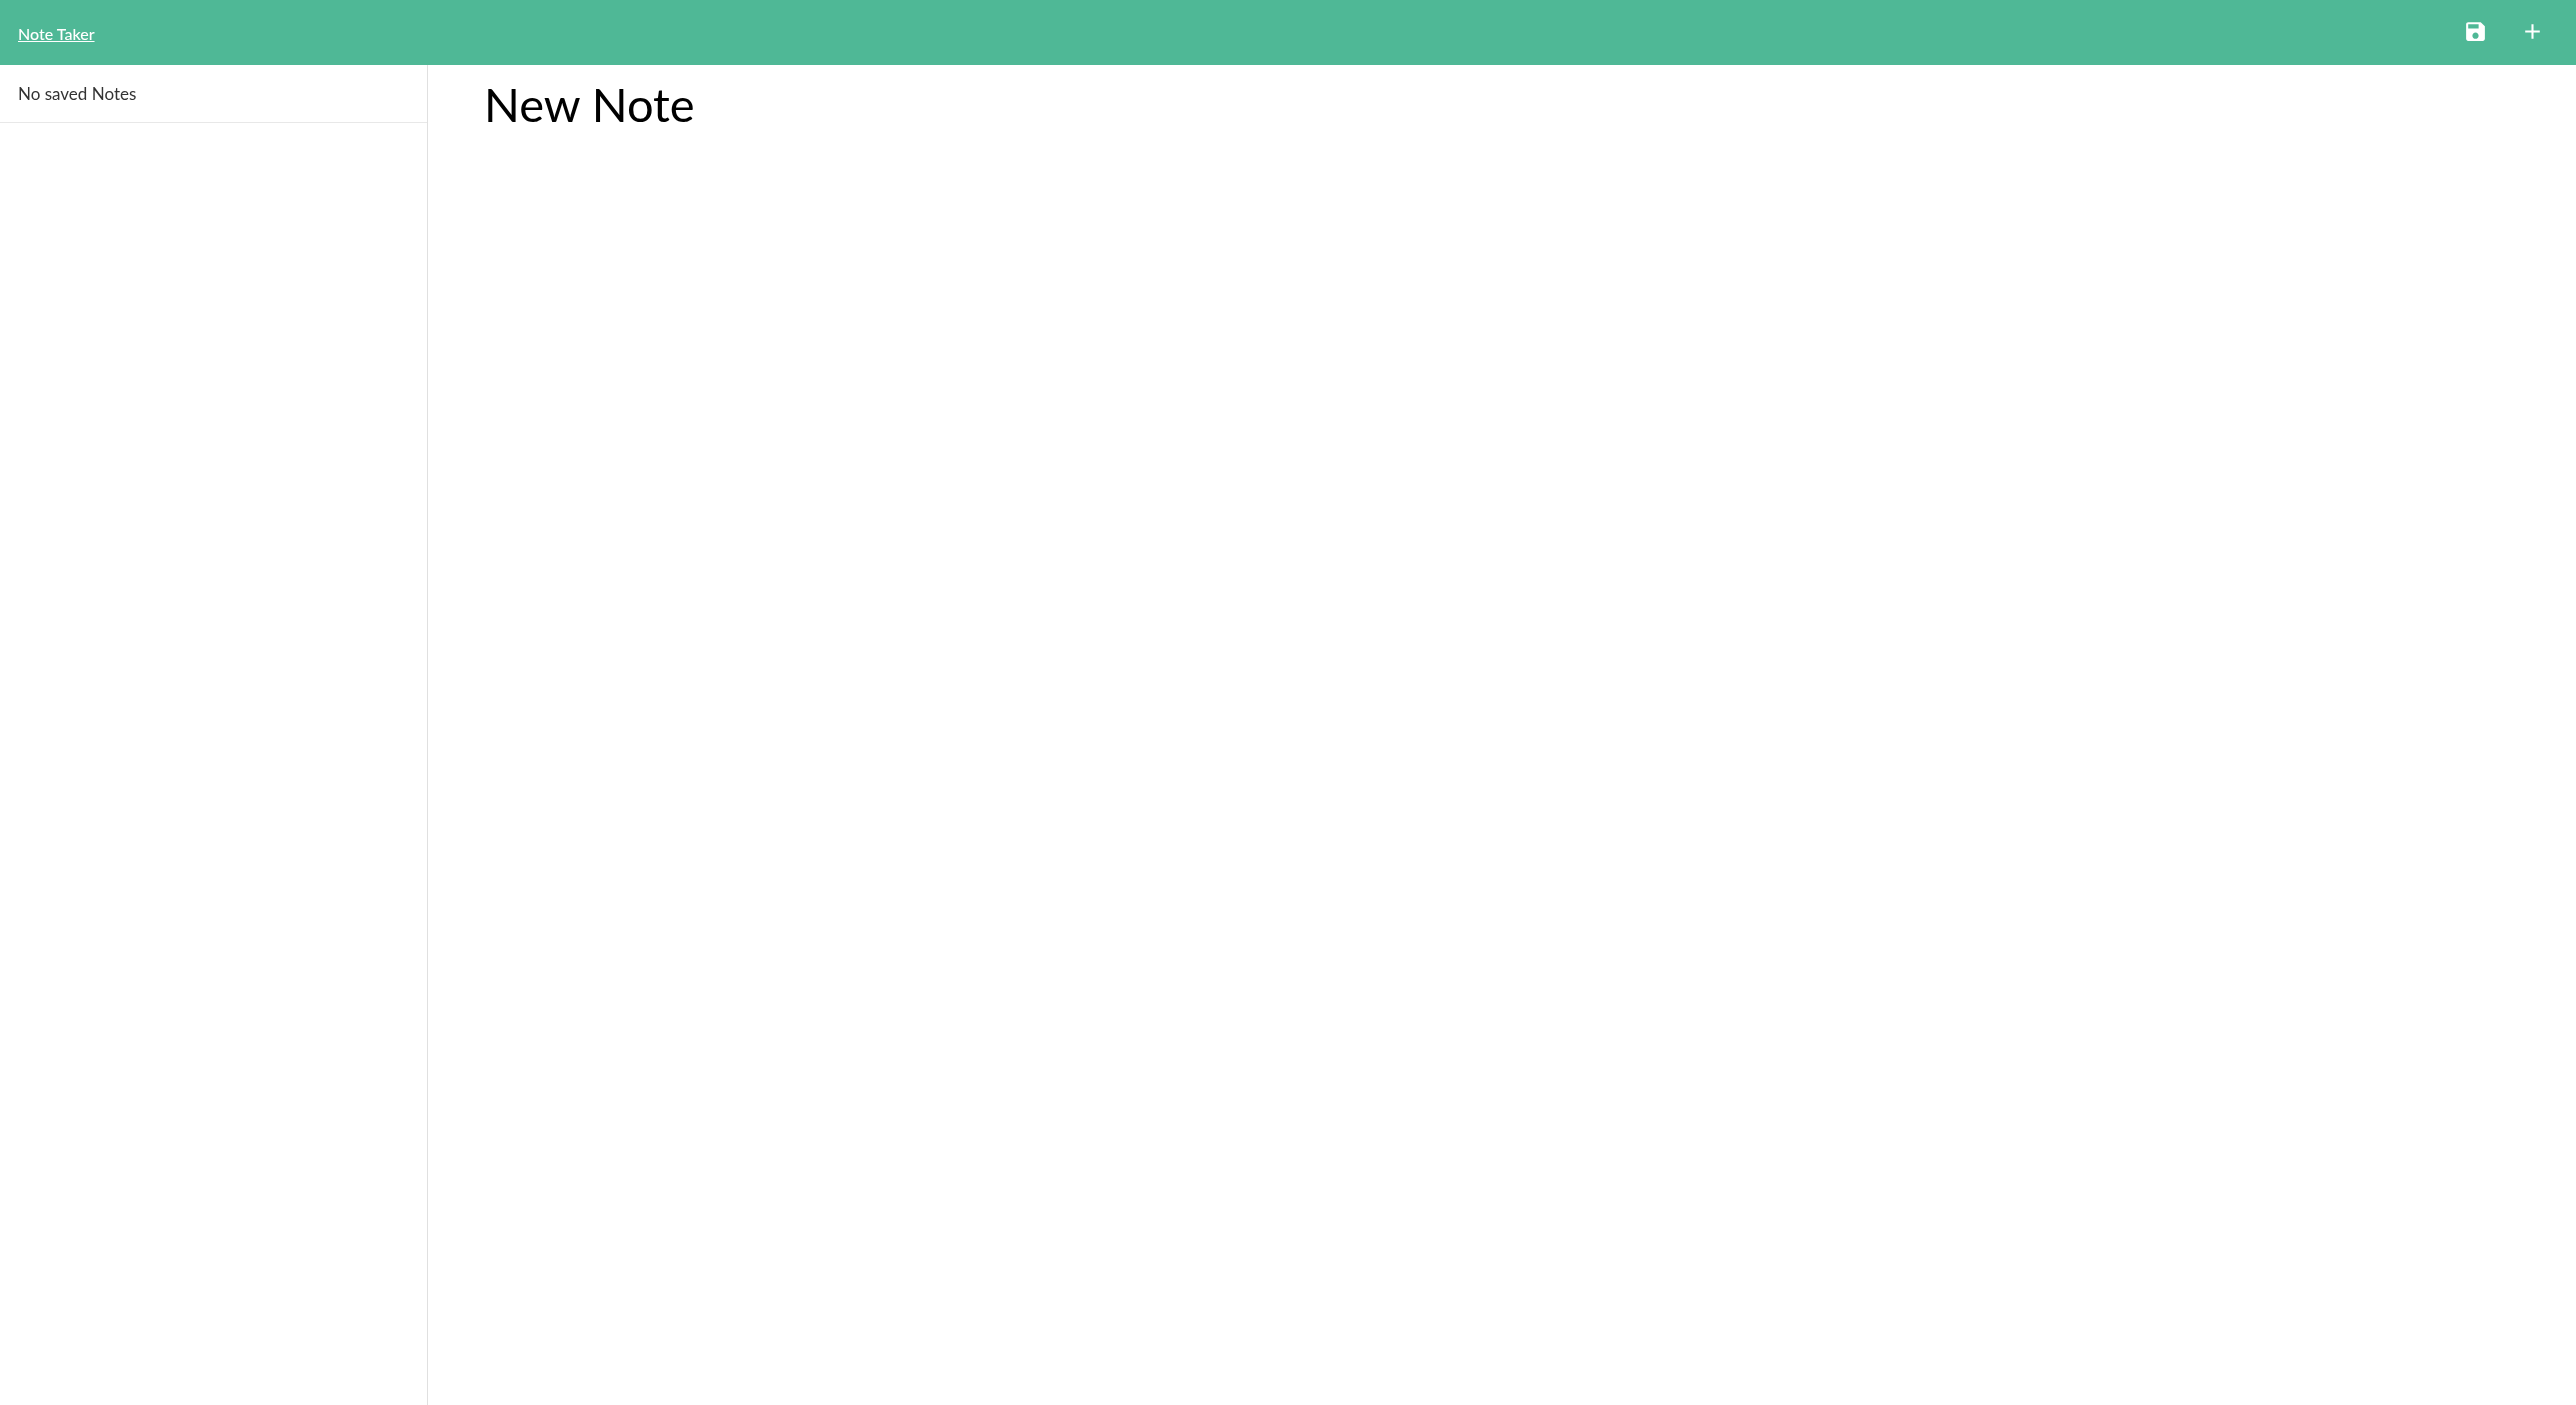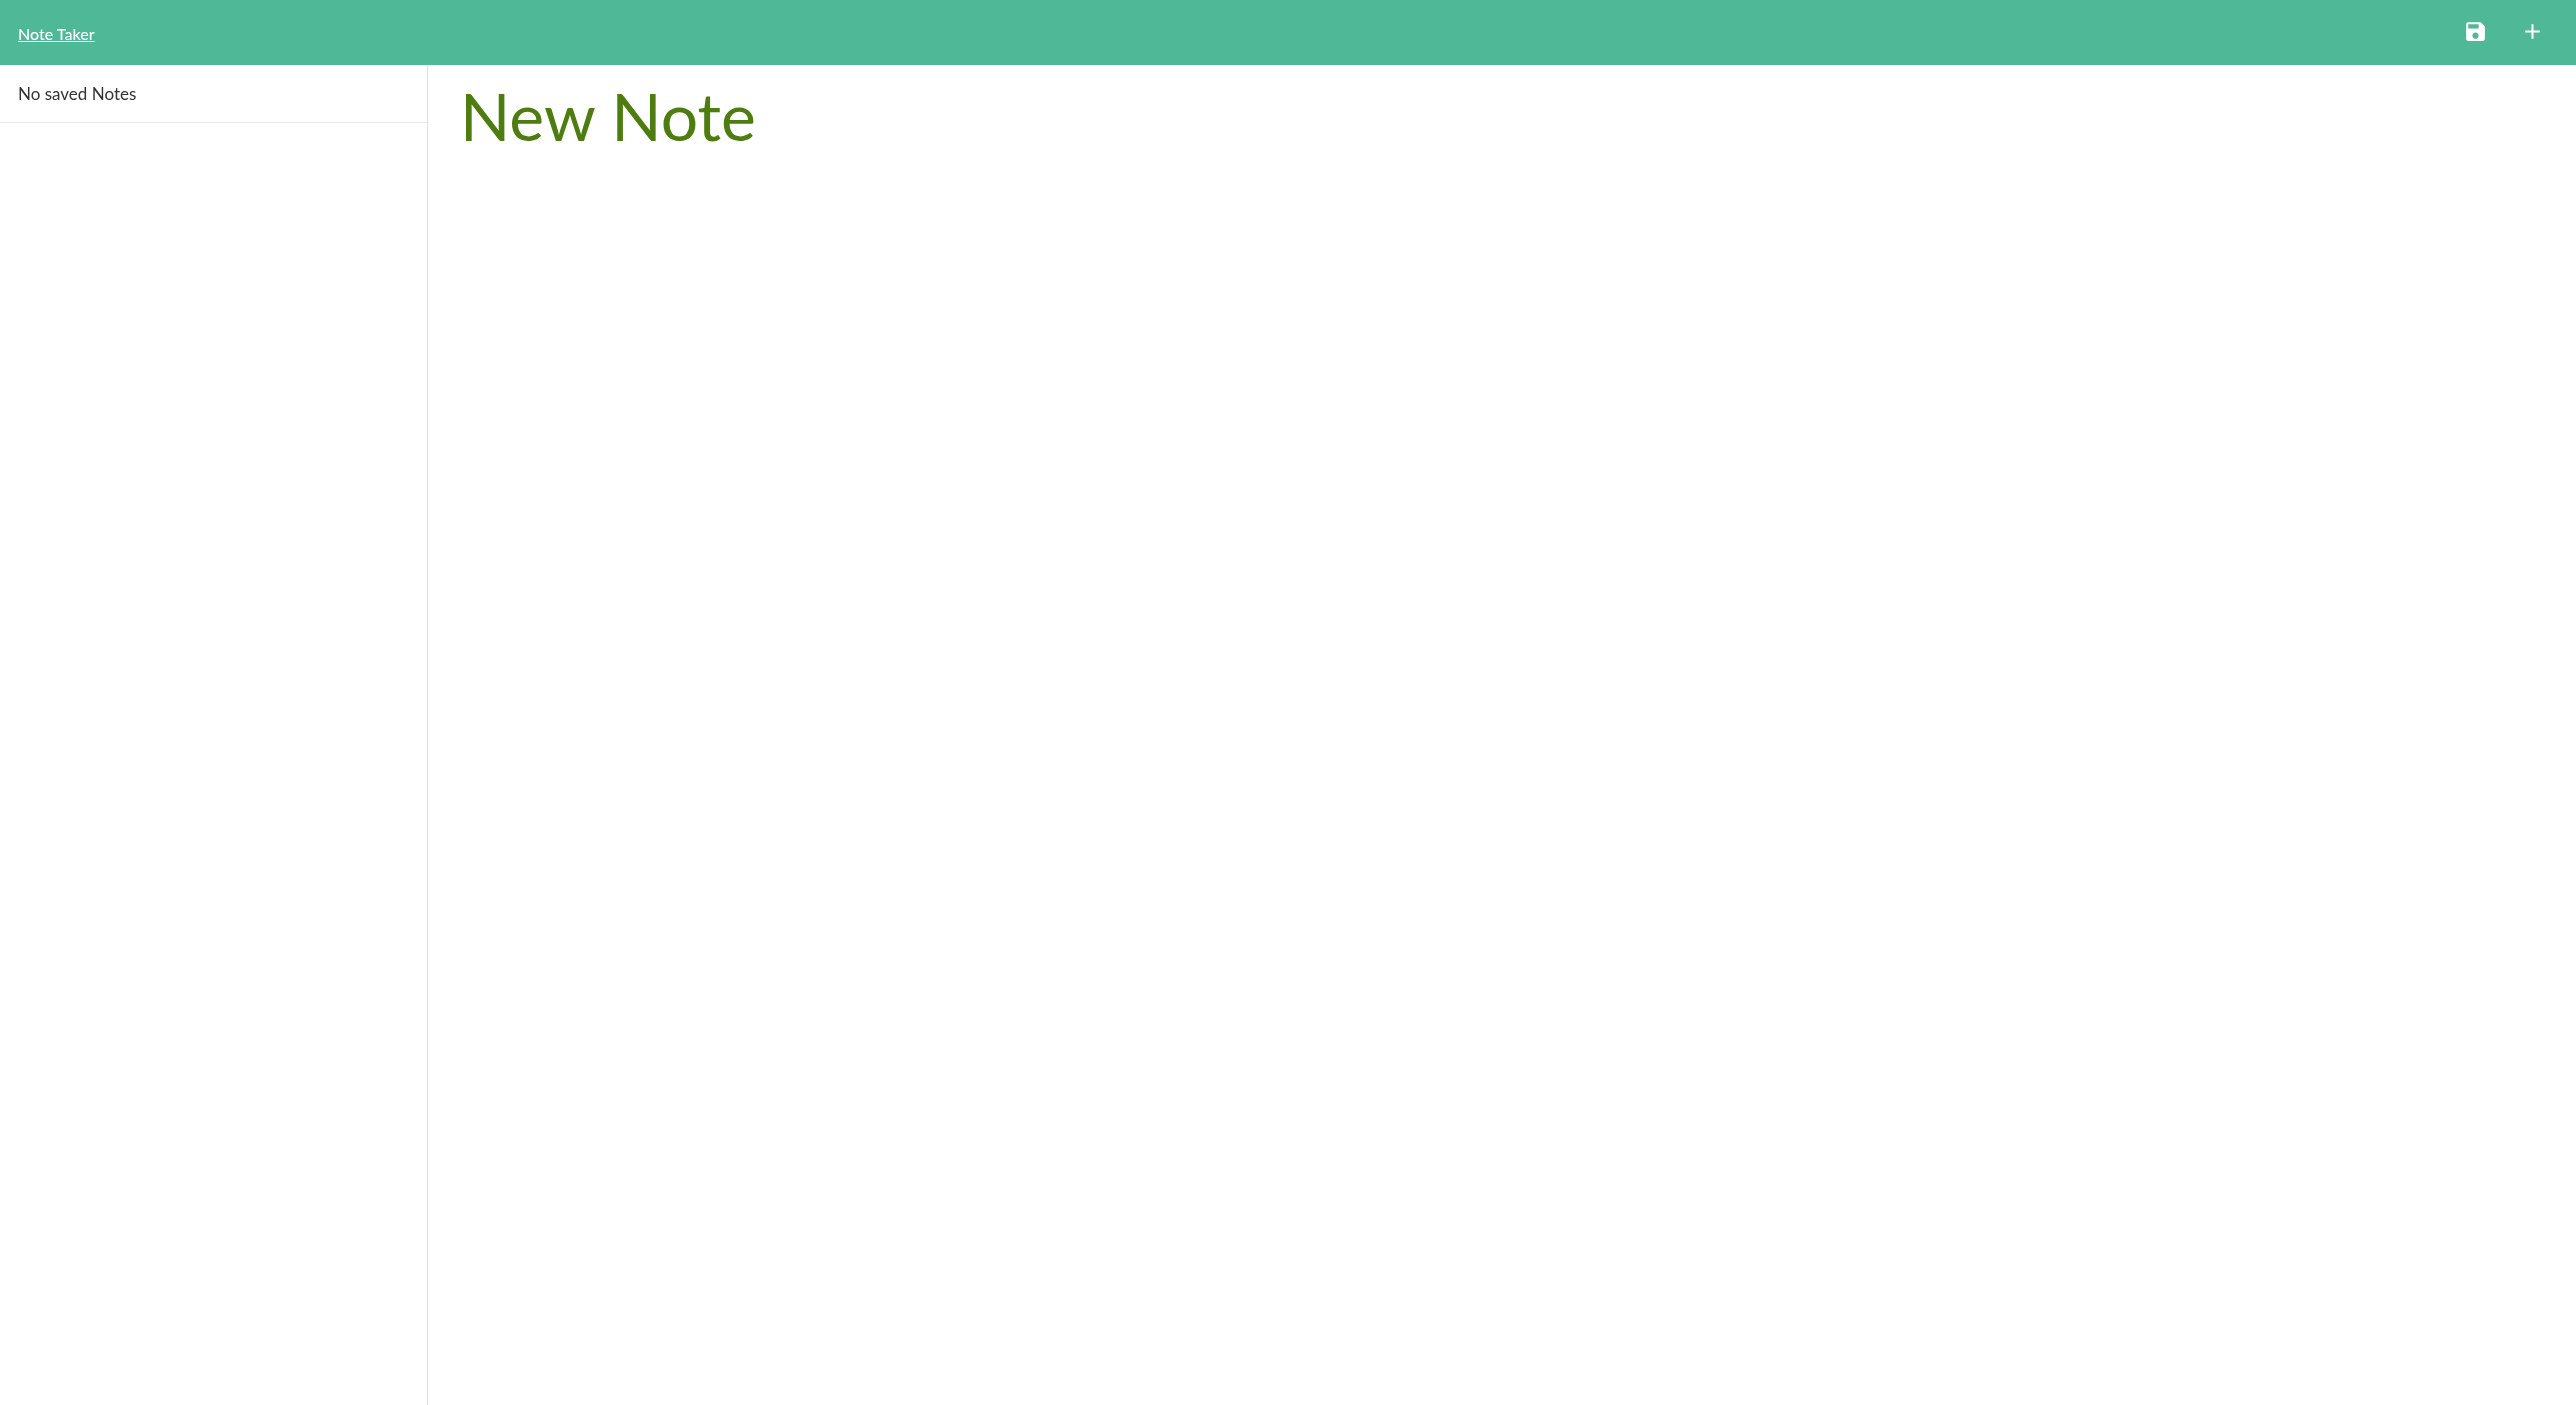--- a/index.html
+++ b/index.html
@@ -50,20 +50,21 @@
     
     .icon-button svg {
       width: 25px;
       height: 25px;
       fill: #ffffff;
     }
     
     .main-container {
       display: flex;
       height: calc(100vh - 65px);
+      gap: 24px;
     }
     
     .sidebar {
       width: 428px;
       border-right: 0.9px solid #e0e0e0;
       background: #ffffff;
     }
     
     .sidebar-item {
       padding: 18px;
@@ -72,24 +73,24 @@
       color: #333;
     }
     
     .content {
       flex: 1;
       padding: 10.8px 32px;
       background: #ffffff;
     }
     
     .note-title {
-      font-size: 66px;
+      font-size: 47px;
       font-weight: 400;
       margin-bottom: 14.4px;
-      color: #4d7c0f;
+      color: #000000;
       font-family: "Lato", "Segoe UI", sans-serif;
       border: none;
       outline: none;
       width: 100%;
       background: transparent;
     }
     
     .note-body {
       font-size: 17px;
       font-weight: 600;

